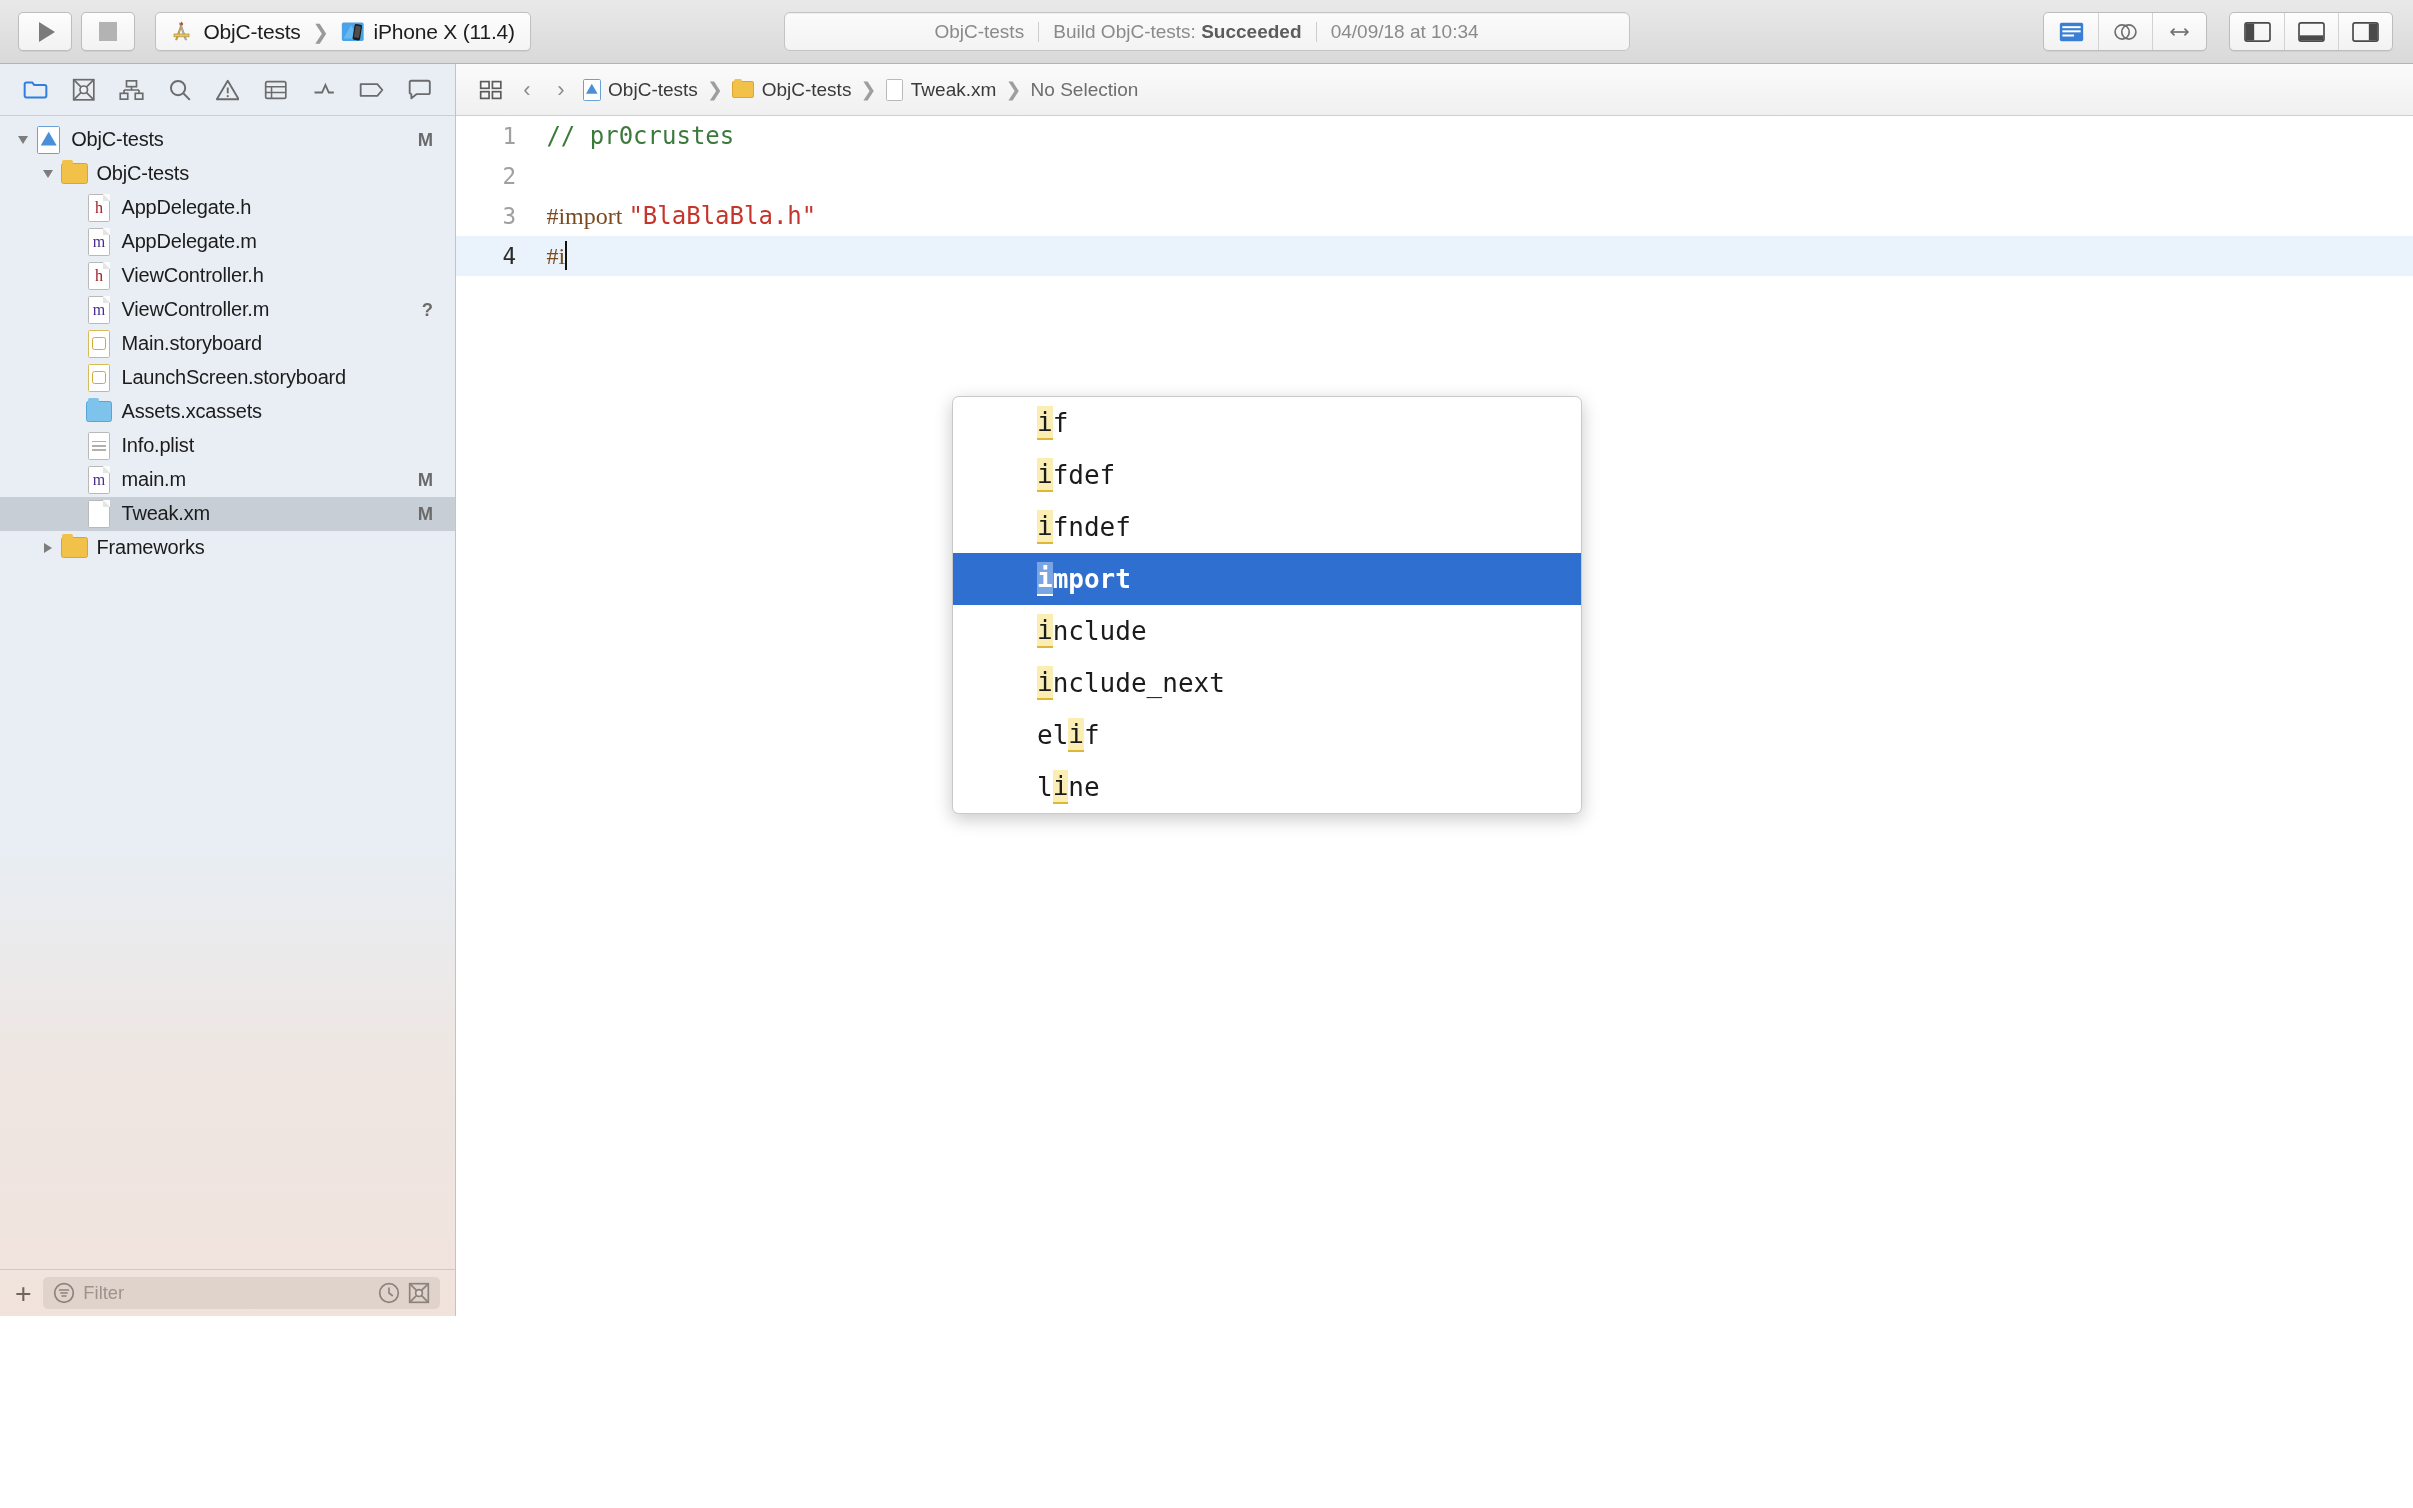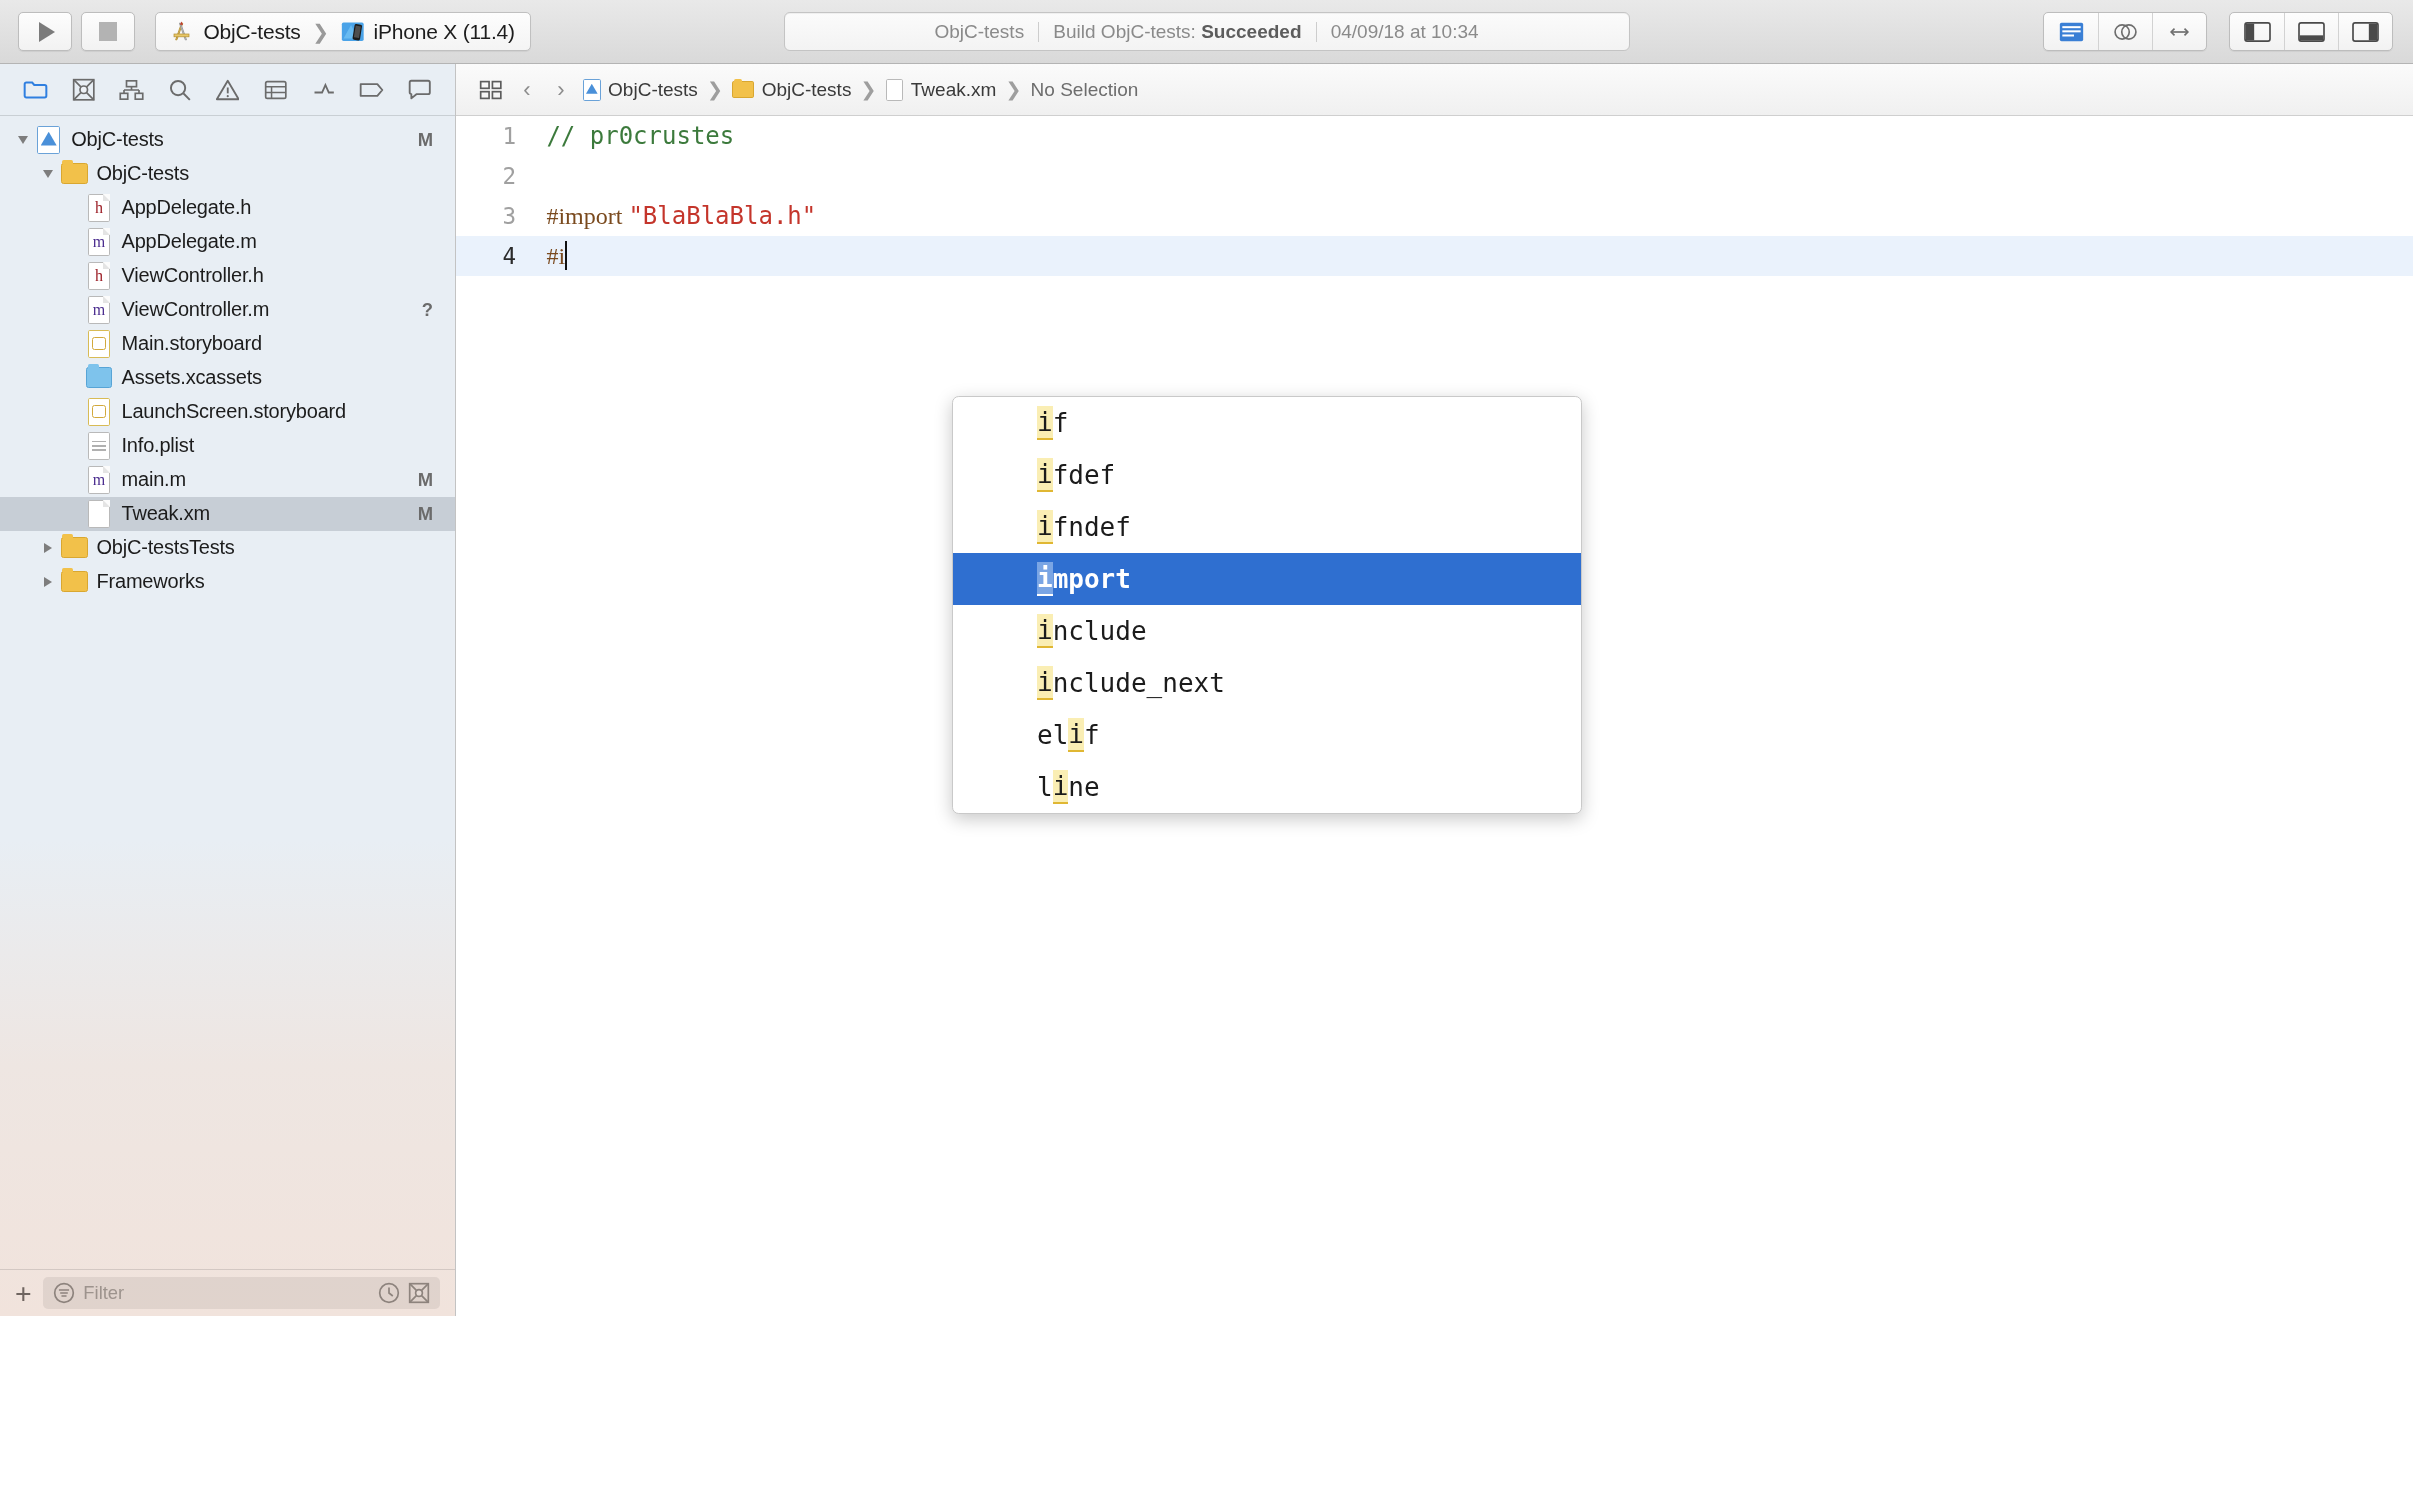--- a/index.html
+++ b/index.html
@@ -434,33 +434,33 @@
               <span class="f-story">
                 <i></i>
               </span>
             </span>
             <span class="lbl">Main.storyboard</span>
           </div>
           <div class="row">
             <span style="width:62px;flex:0 0 62px"></span>
             <span class="tw"></span>
             <span class="ic">
-              <span class="f-assets"></span>
-            </span>
-            <span class="lbl">Assets.xcassets</span>
-          </div>
-          <div class="row">
-            <span style="width:62px;flex:0 0 62px"></span>
-            <span class="tw"></span>
-            <span class="ic">
               <span class="f-story">
                 <i></i>
               </span>
             </span>
             <span class="lbl">LaunchScreen.storyboard</span>
+          </div>
+          <div class="row">
+            <span style="width:62px;flex:0 0 62px"></span>
+            <span class="tw"></span>
+            <span class="ic">
+              <span class="f-assets"></span>
+            </span>
+            <span class="lbl">Assets.xcassets</span>
           </div>
           <div class="row">
             <span style="width:62px;flex:0 0 62px"></span>
             <span class="tw"></span>
             <span class="ic">
               <span class="f-plist">
                 <s></s>
                 <s></s>
                 <s></s>
               </span>
@@ -477,30 +477,20 @@
             <span class="badge">M</span>
           </div>
           <div class="row sel">
             <span style="width:62px;flex:0 0 62px"></span>
             <span class="tw"></span>
             <span class="ic">
               <span class="f-blank"></span>
             </span>
             <span class="lbl">Tweak.xm</span>
             <span class="badge">M</span>
-          </div>
-          <div class="row">
-            <span style="width:37px;flex:0 0 37px"></span>
-            <span class="tw">
-              <span class="tri"></span>
-            </span>
-            <span class="ic">
-              <span class="f-folder"></span>
-            </span>
-            <span class="lbl">ObjC-testsTests</span>
           </div>
           <div class="row">
             <span style="width:37px;flex:0 0 37px"></span>
             <span class="tw">
               <span class="tri"></span>
             </span>
             <span class="ic">
               <span class="f-folder"></span>
             </span>
             <span class="lbl">Frameworks</span>

